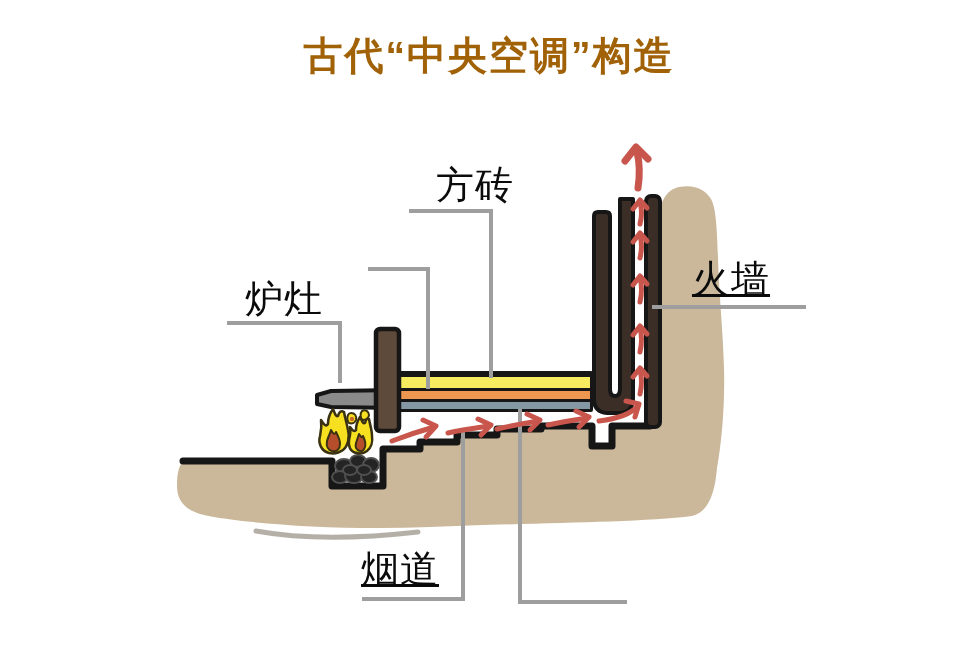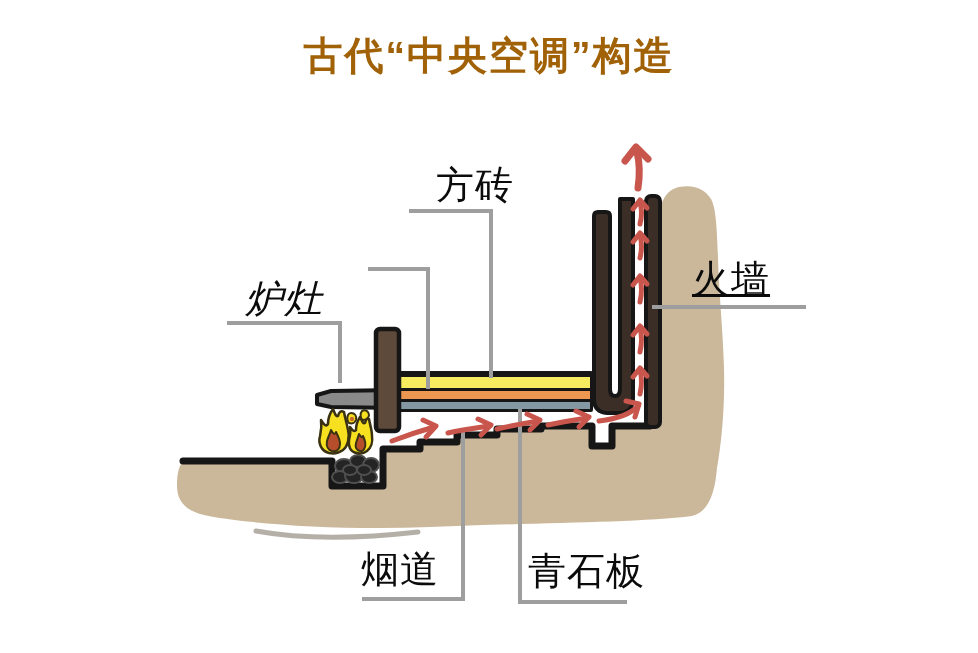--- a/index.html
+++ b/index.html
@@ -4,23 +4,23 @@
 <style>
   html,body{margin:0;padding:0;background:#ffffff;font-family:"Liberation Sans",sans-serif;}
   .stage{position:relative;width:978px;height:653px;background:#ffffff;overflow:hidden;}
   .stage svg{position:absolute;left:0;top:0;}
   .title{position:absolute;left:0;right:0;top:29px;text-align:center;
          font-size:39px;font-weight:800;letter-spacing:2px;color:#a16207;}
   .lbl{position:absolute;font-size:38px;line-height:1.05;color:#0b0b0b;
        white-space:nowrap;letter-spacing:1px;}
   .lbl-fangzhuan{left:436px;top:166px;}
   .lbl-huangtu{left:364px;top:226px;}
-  .lbl-luzao{left:245px;top:280px;font-style:italic;}
+  .lbl-luzao{left:245px;top:280px;}
   .lbl-huoqiang{left:692px;top:260px;text-decoration:underline;}
-  .lbl-yandao{left:361px;top:550px;}
+  .lbl-yandao{left:361px;top:550px;text-decoration:underline;}
   .lbl-qingshiban{left:528px;top:552px;}
 </style>
 </head>
 <body>
 
 <div class="stage">
 
   <svg width="978" height="653" viewBox="0 0 978 653">
 
     <g>
@@ -145,14 +145,13 @@
           <path d="M 625,161 L 636,147 L 648,159"></path>
       </g>
     </g>
   </svg>
 
   <div class="title">古代“中央空调”构造</div>
   <div class="lbl lbl-fangzhuan">方砖</div>
   <div class="lbl lbl-luzao">炉灶</div>
   <div class="lbl lbl-huoqiang">火墙</div>
   <div class="lbl lbl-yandao">烟道</div>
-  <div class="lbl lbl-qingshiban">青石板</div>
 </div>
 
 </body></html>

